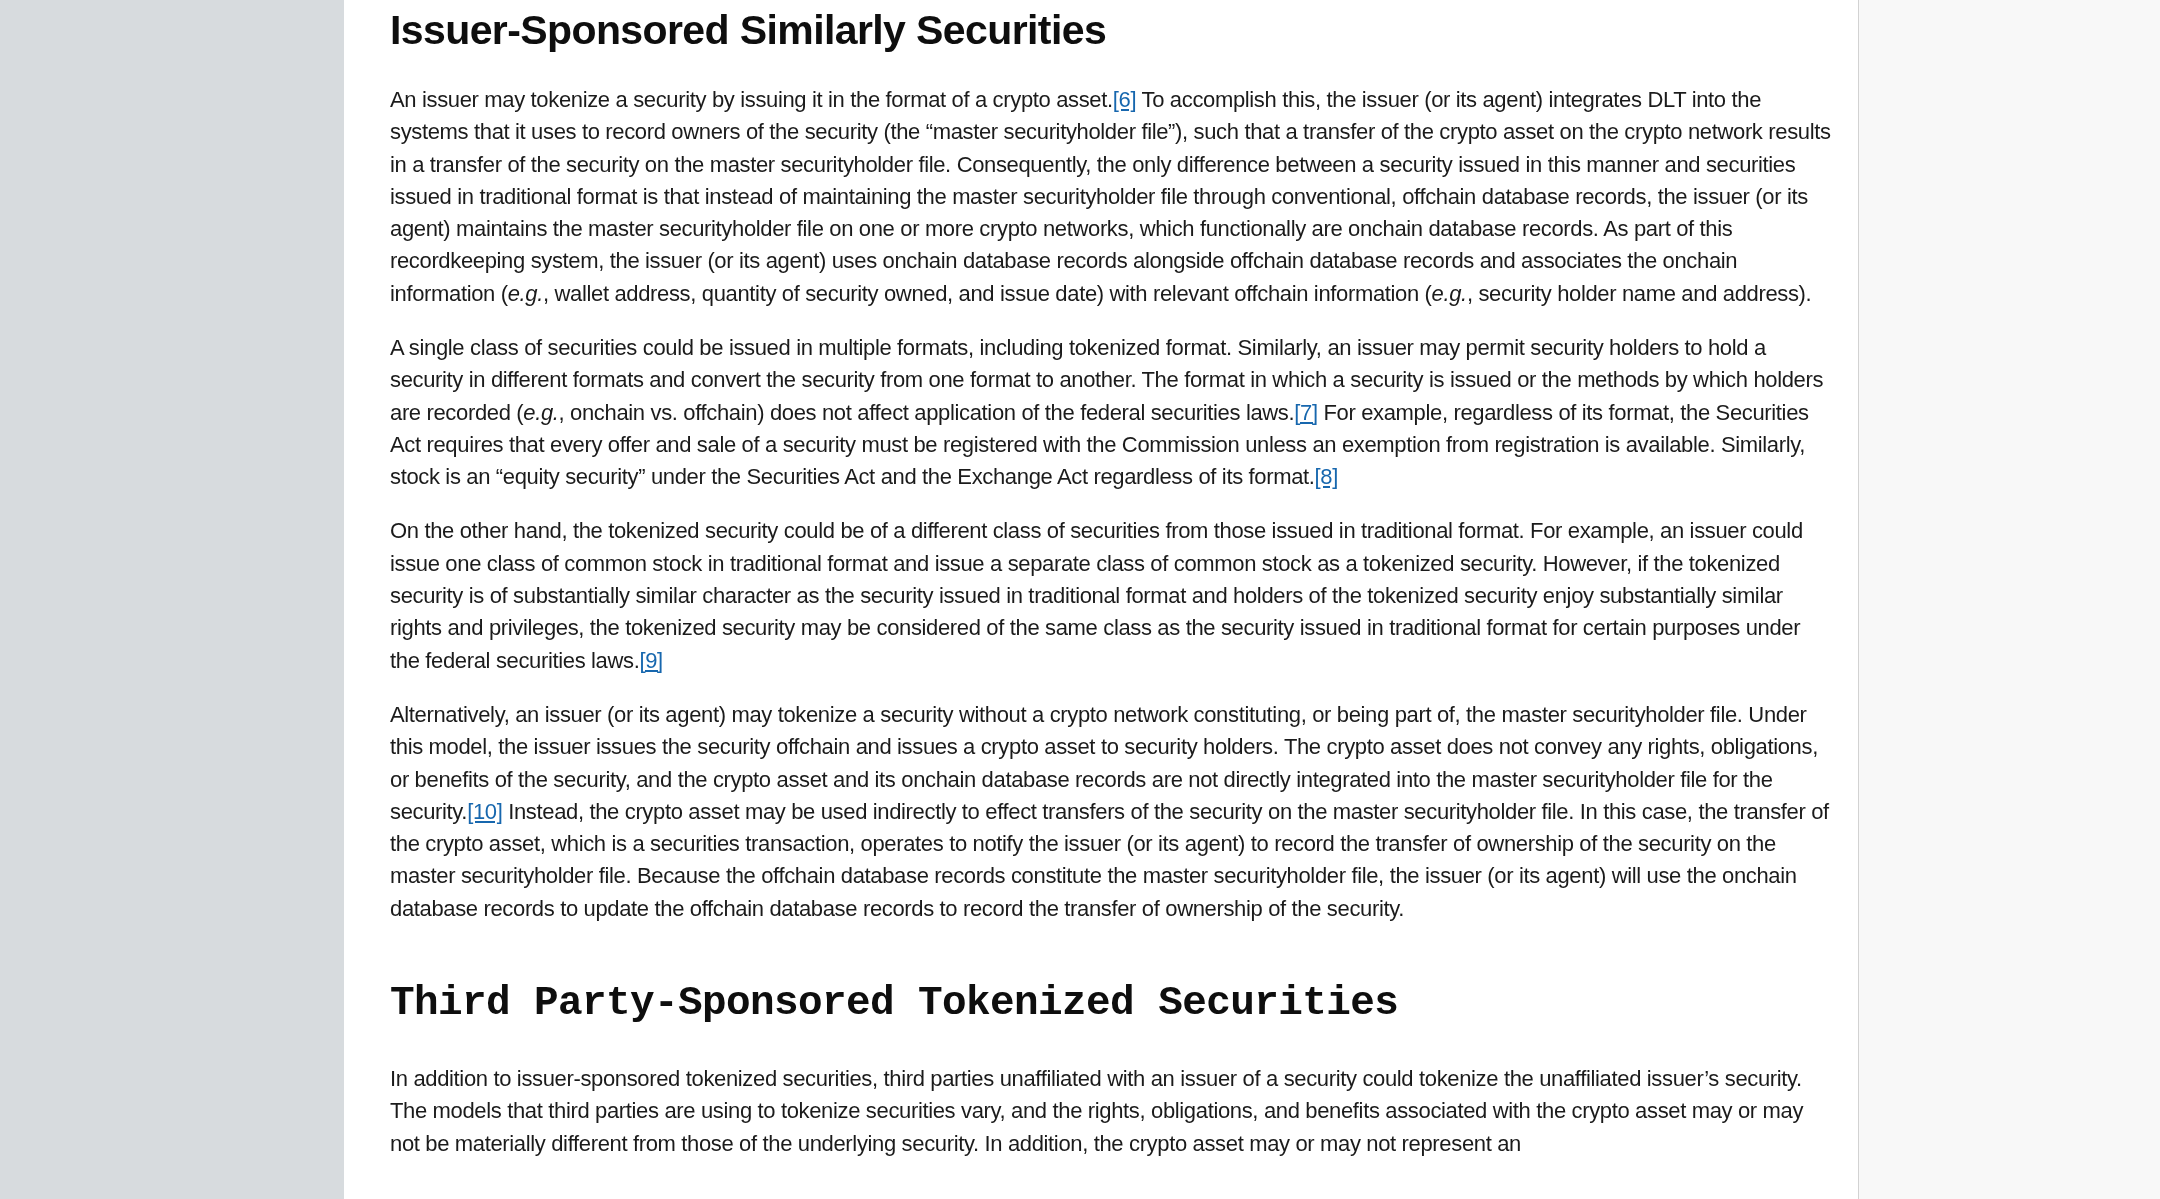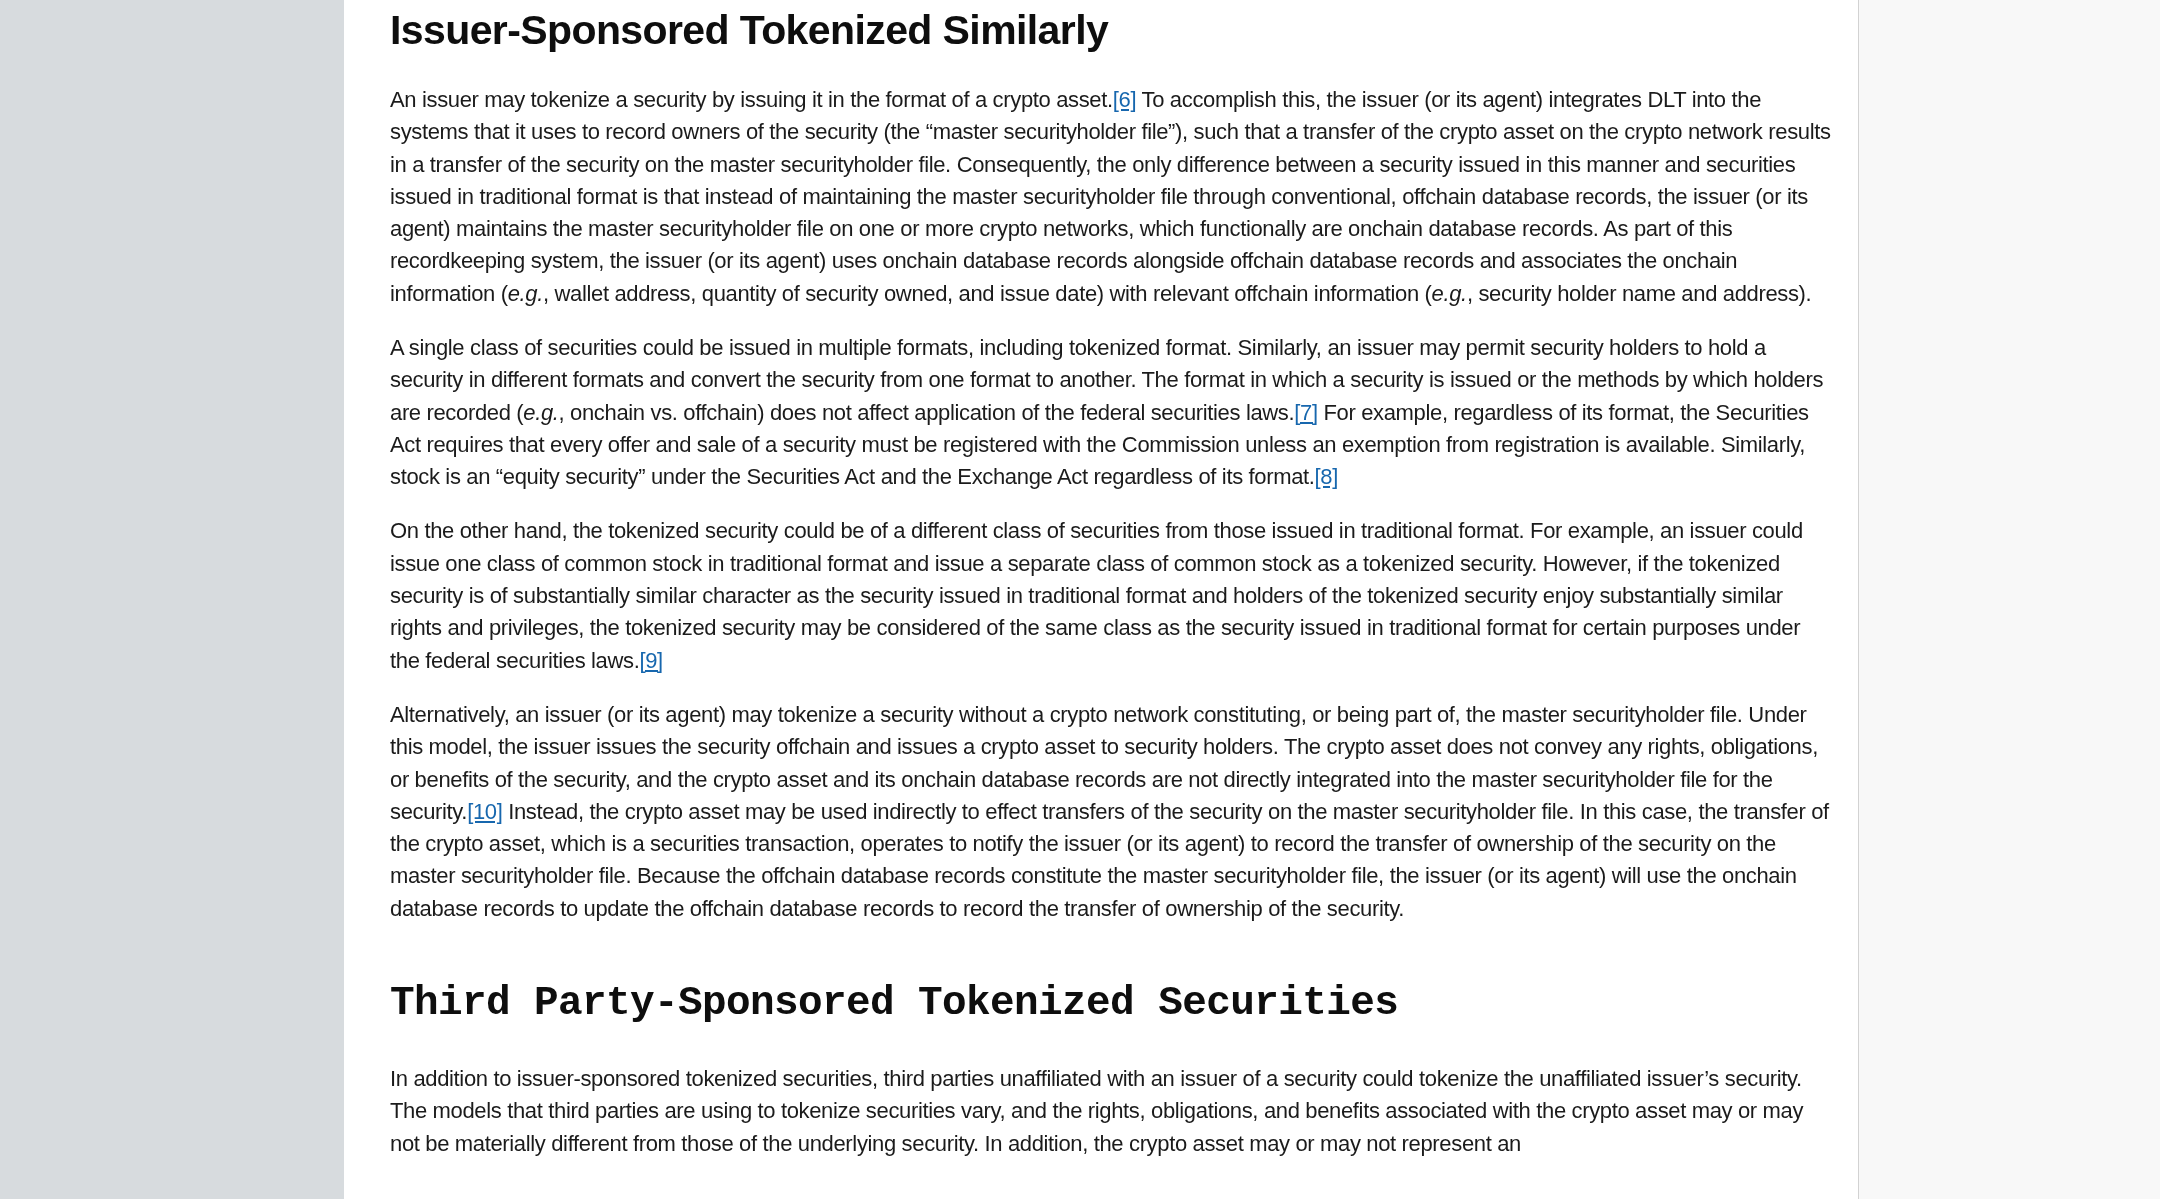--- a/index.html
+++ b/index.html
@@ -48,21 +48,21 @@
 </style>
 </head>
 <body>
 
 <div class="page">
   <div class="left-rail"></div>
 
   <div class="content">
 
     <section class="doc-section">
-      <h1 class="section-heading">Issuer-Sponsored Tokenized Similarly</h1>
+      <h1 class="section-heading">Issuer-Sponsored Similarly Securities</h1>
       <p class="body-paragraph">An issuer may tokenize a security by issuing it in the format of a crypto asset.<a href="#" class="fn">[6]</a> To accomplish this, the issuer (or its agent) integrates DLT into the systems that it uses to record owners of the security (the “master securityholder file”), such that a transfer of the crypto asset on the crypto network results in a transfer of the security on the master securityholder file. Consequently, the only difference between a security issued in this manner and securities issued in traditional format is that instead of maintaining the master securityholder file through conventional, offchain database records, the issuer (or its agent) maintains the master securityholder file on one or more crypto networks, which functionally are onchain database records. As part of this recordkeeping system, the issuer (or its agent) uses onchain database records alongside offchain database records and associates the onchain information (<em>e.g.</em>, wallet address, quantity of security owned, and issue date) with relevant offchain information (<em>e.g.</em>, security holder name and address).</p>
       <p class="body-paragraph">A single class of securities could be issued in multiple formats, including tokenized format. Similarly, an issuer may permit security holders to hold a security in different formats and convert the security from one format to another. The format in which a security is issued or the methods by which holders are recorded (<em>e.g.</em>, onchain vs. offchain) does not affect application of the federal securities laws.<a href="#" class="fn">[7]</a> For example, regardless of its format, the Securities Act requires that every offer and sale of a security must be registered with the Commission unless an exemption from registration is available. Similarly, stock is an “equity security” under the Securities Act and the Exchange Act regardless of its format.<a href="#" class="fn">[8]</a></p>
       <p class="body-paragraph">On the other hand, the tokenized security could be of a different class of securities from those issued in traditional format. For example, an issuer could issue one class of common stock in traditional format and issue a separate class of common stock as a tokenized security. However, if the tokenized security is of substantially similar character as the security issued in traditional format and holders of the tokenized security enjoy substantially similar rights and privileges, the tokenized security may be considered of the same class as the security issued in traditional format for certain purposes under the federal securities laws.<a href="#" class="fn">[9]</a></p>
       <p class="body-paragraph">Alternatively, an issuer (or its agent) may tokenize a security without a crypto network constituting, or being part of, the master securityholder file. Under this model, the issuer issues the security offchain and issues a crypto asset to security holders. The crypto asset does not convey any rights, obligations, or benefits of the security, and the crypto asset and its onchain database records are not directly integrated into the master securityholder file for the security.<a href="#" class="fn">[10]</a> Instead, the crypto asset may be used indirectly to effect transfers of the security on the master securityholder file. In this case, the transfer of the crypto asset, which is a securities transaction, operates to notify the issuer (or its agent) to record the transfer of ownership of the security on the master securityholder file. Because the offchain database records constitute the master securityholder file, the issuer (or its agent) will use the onchain database records to update the offchain database records to record the transfer of ownership of the security.</p>
     </section>
 
     <section class="doc-section">
       <h1 class="section-heading">Third Party-Sponsored Tokenized Securities</h1>
       <p class="body-paragraph">In addition to issuer-sponsored tokenized securities, third parties unaffiliated with an issuer of a security could tokenize the unaffiliated issuer’s security. The models that third parties are using to tokenize securities vary, and the rights, obligations, and benefits associated with the crypto asset may or may not be materially different from those of the underlying security. In addition, the crypto asset may or may not represent an</p>
     </section>

